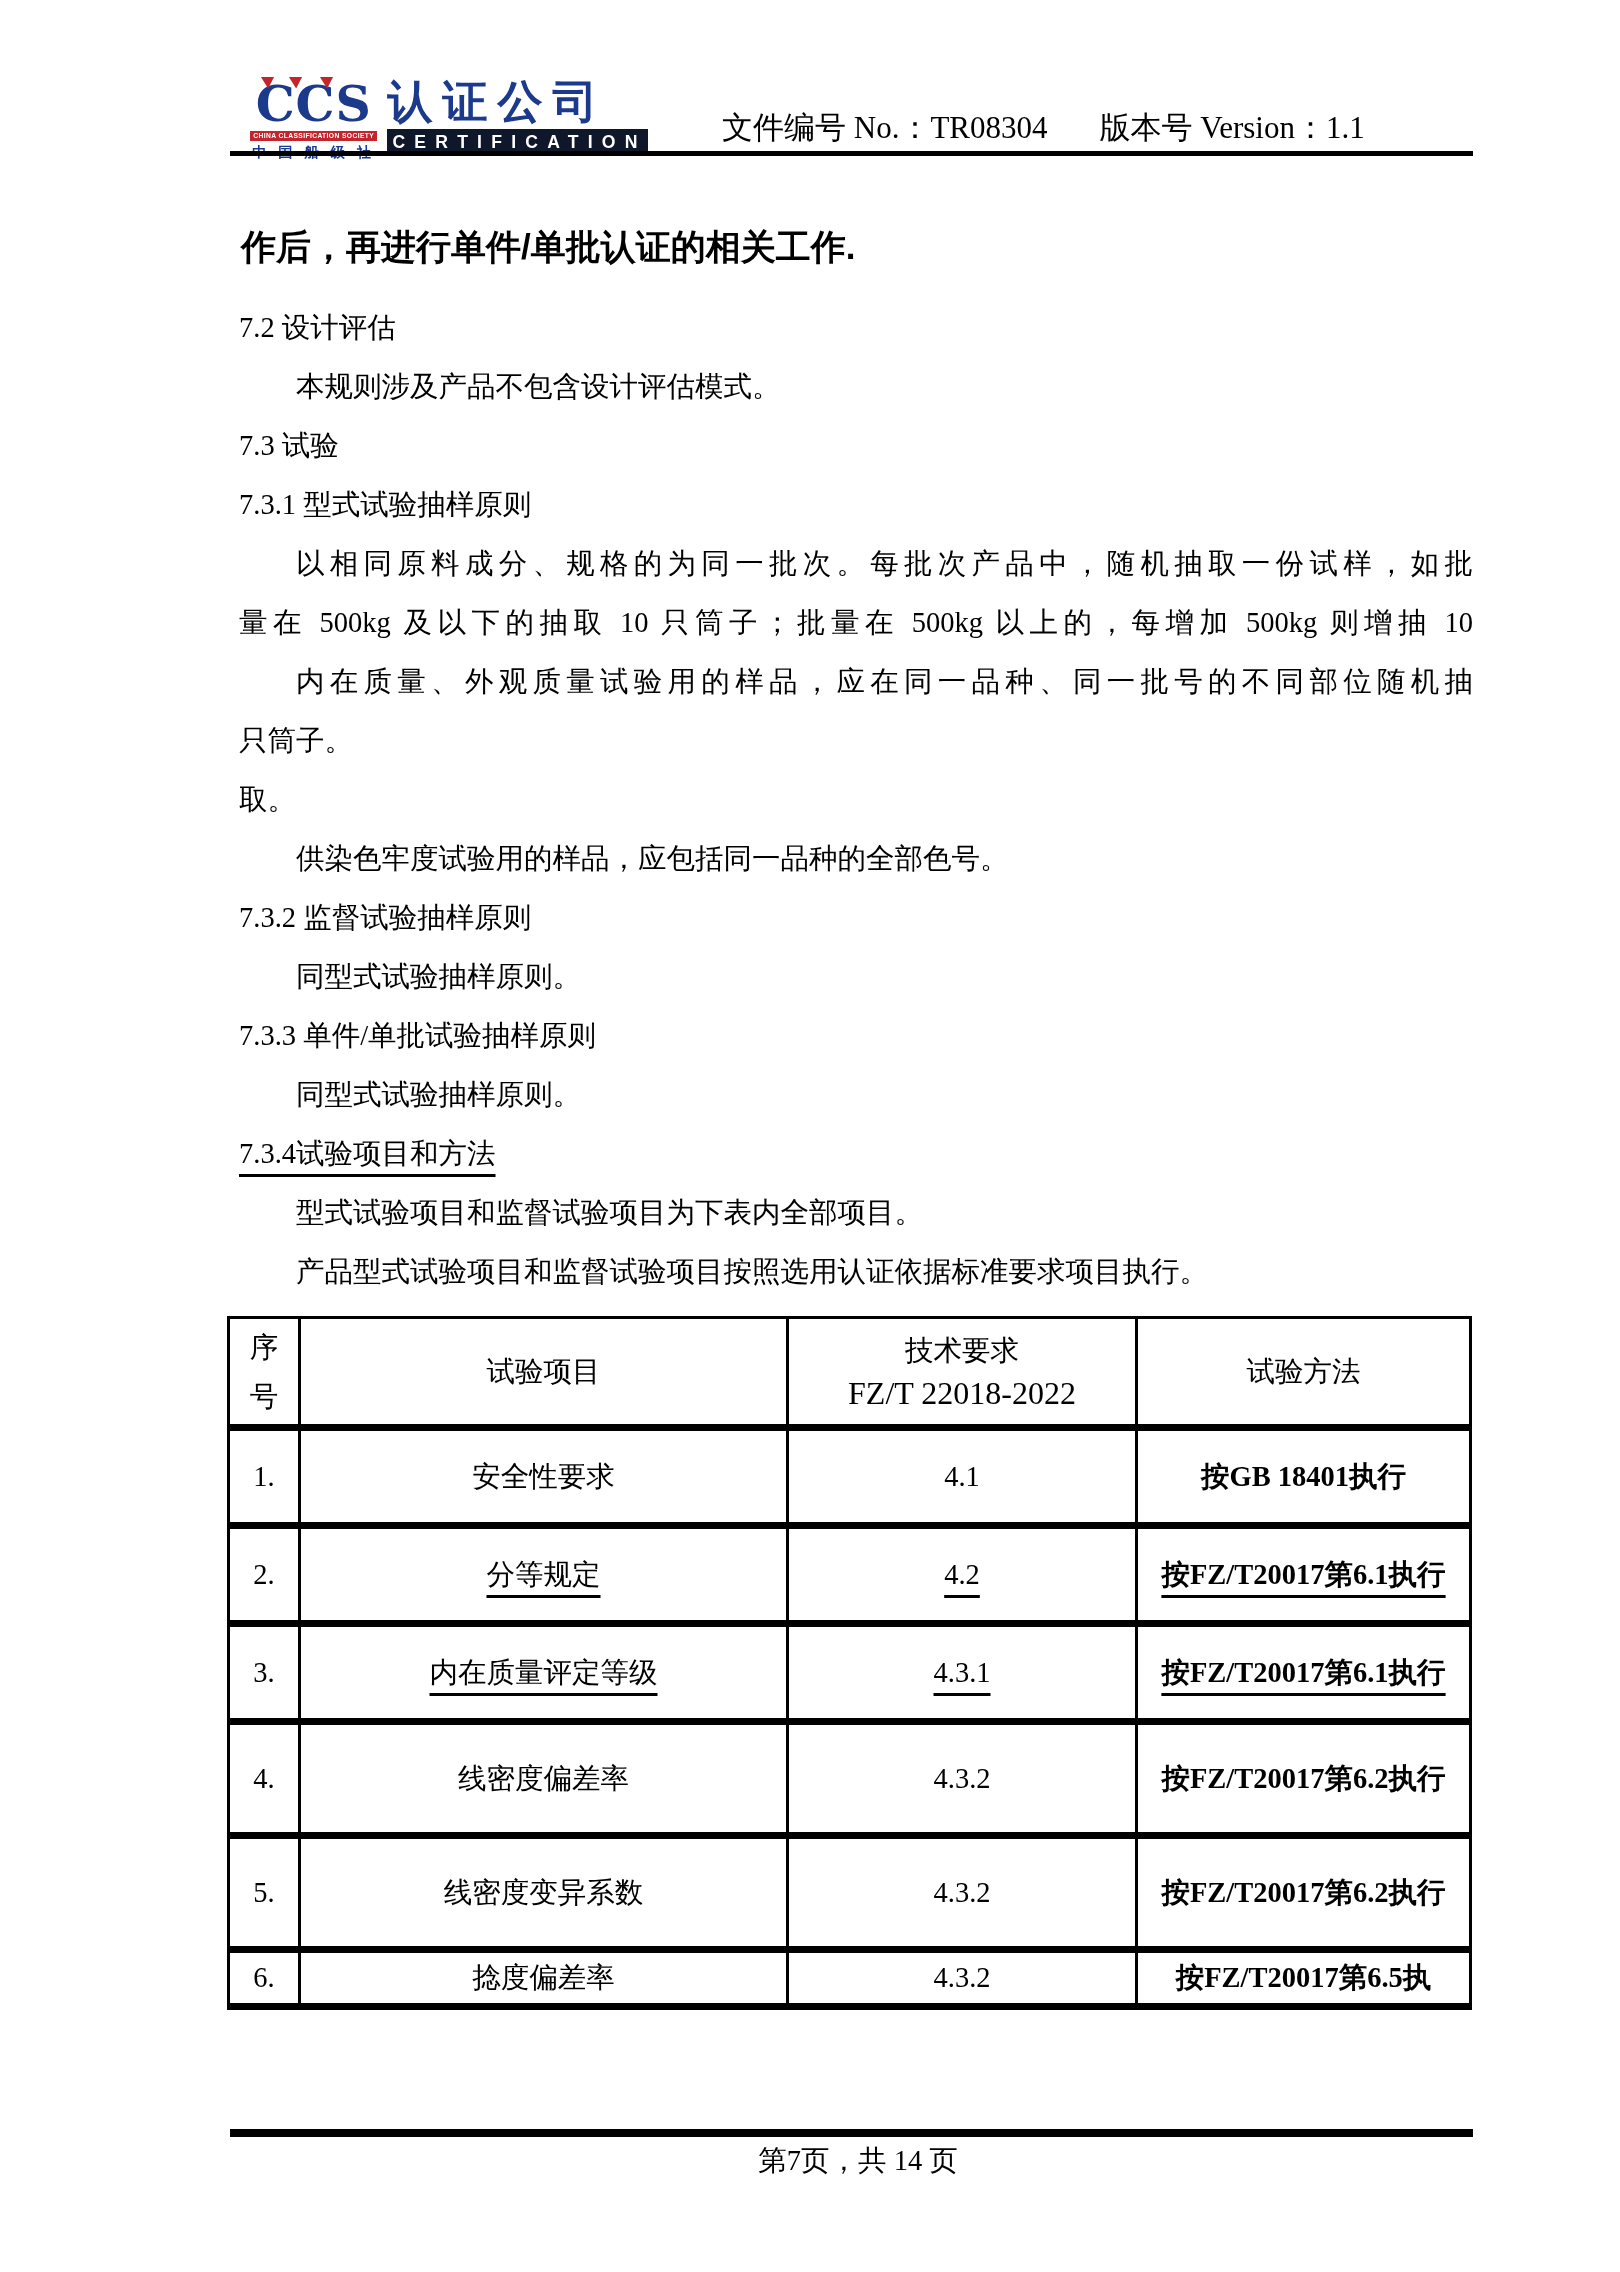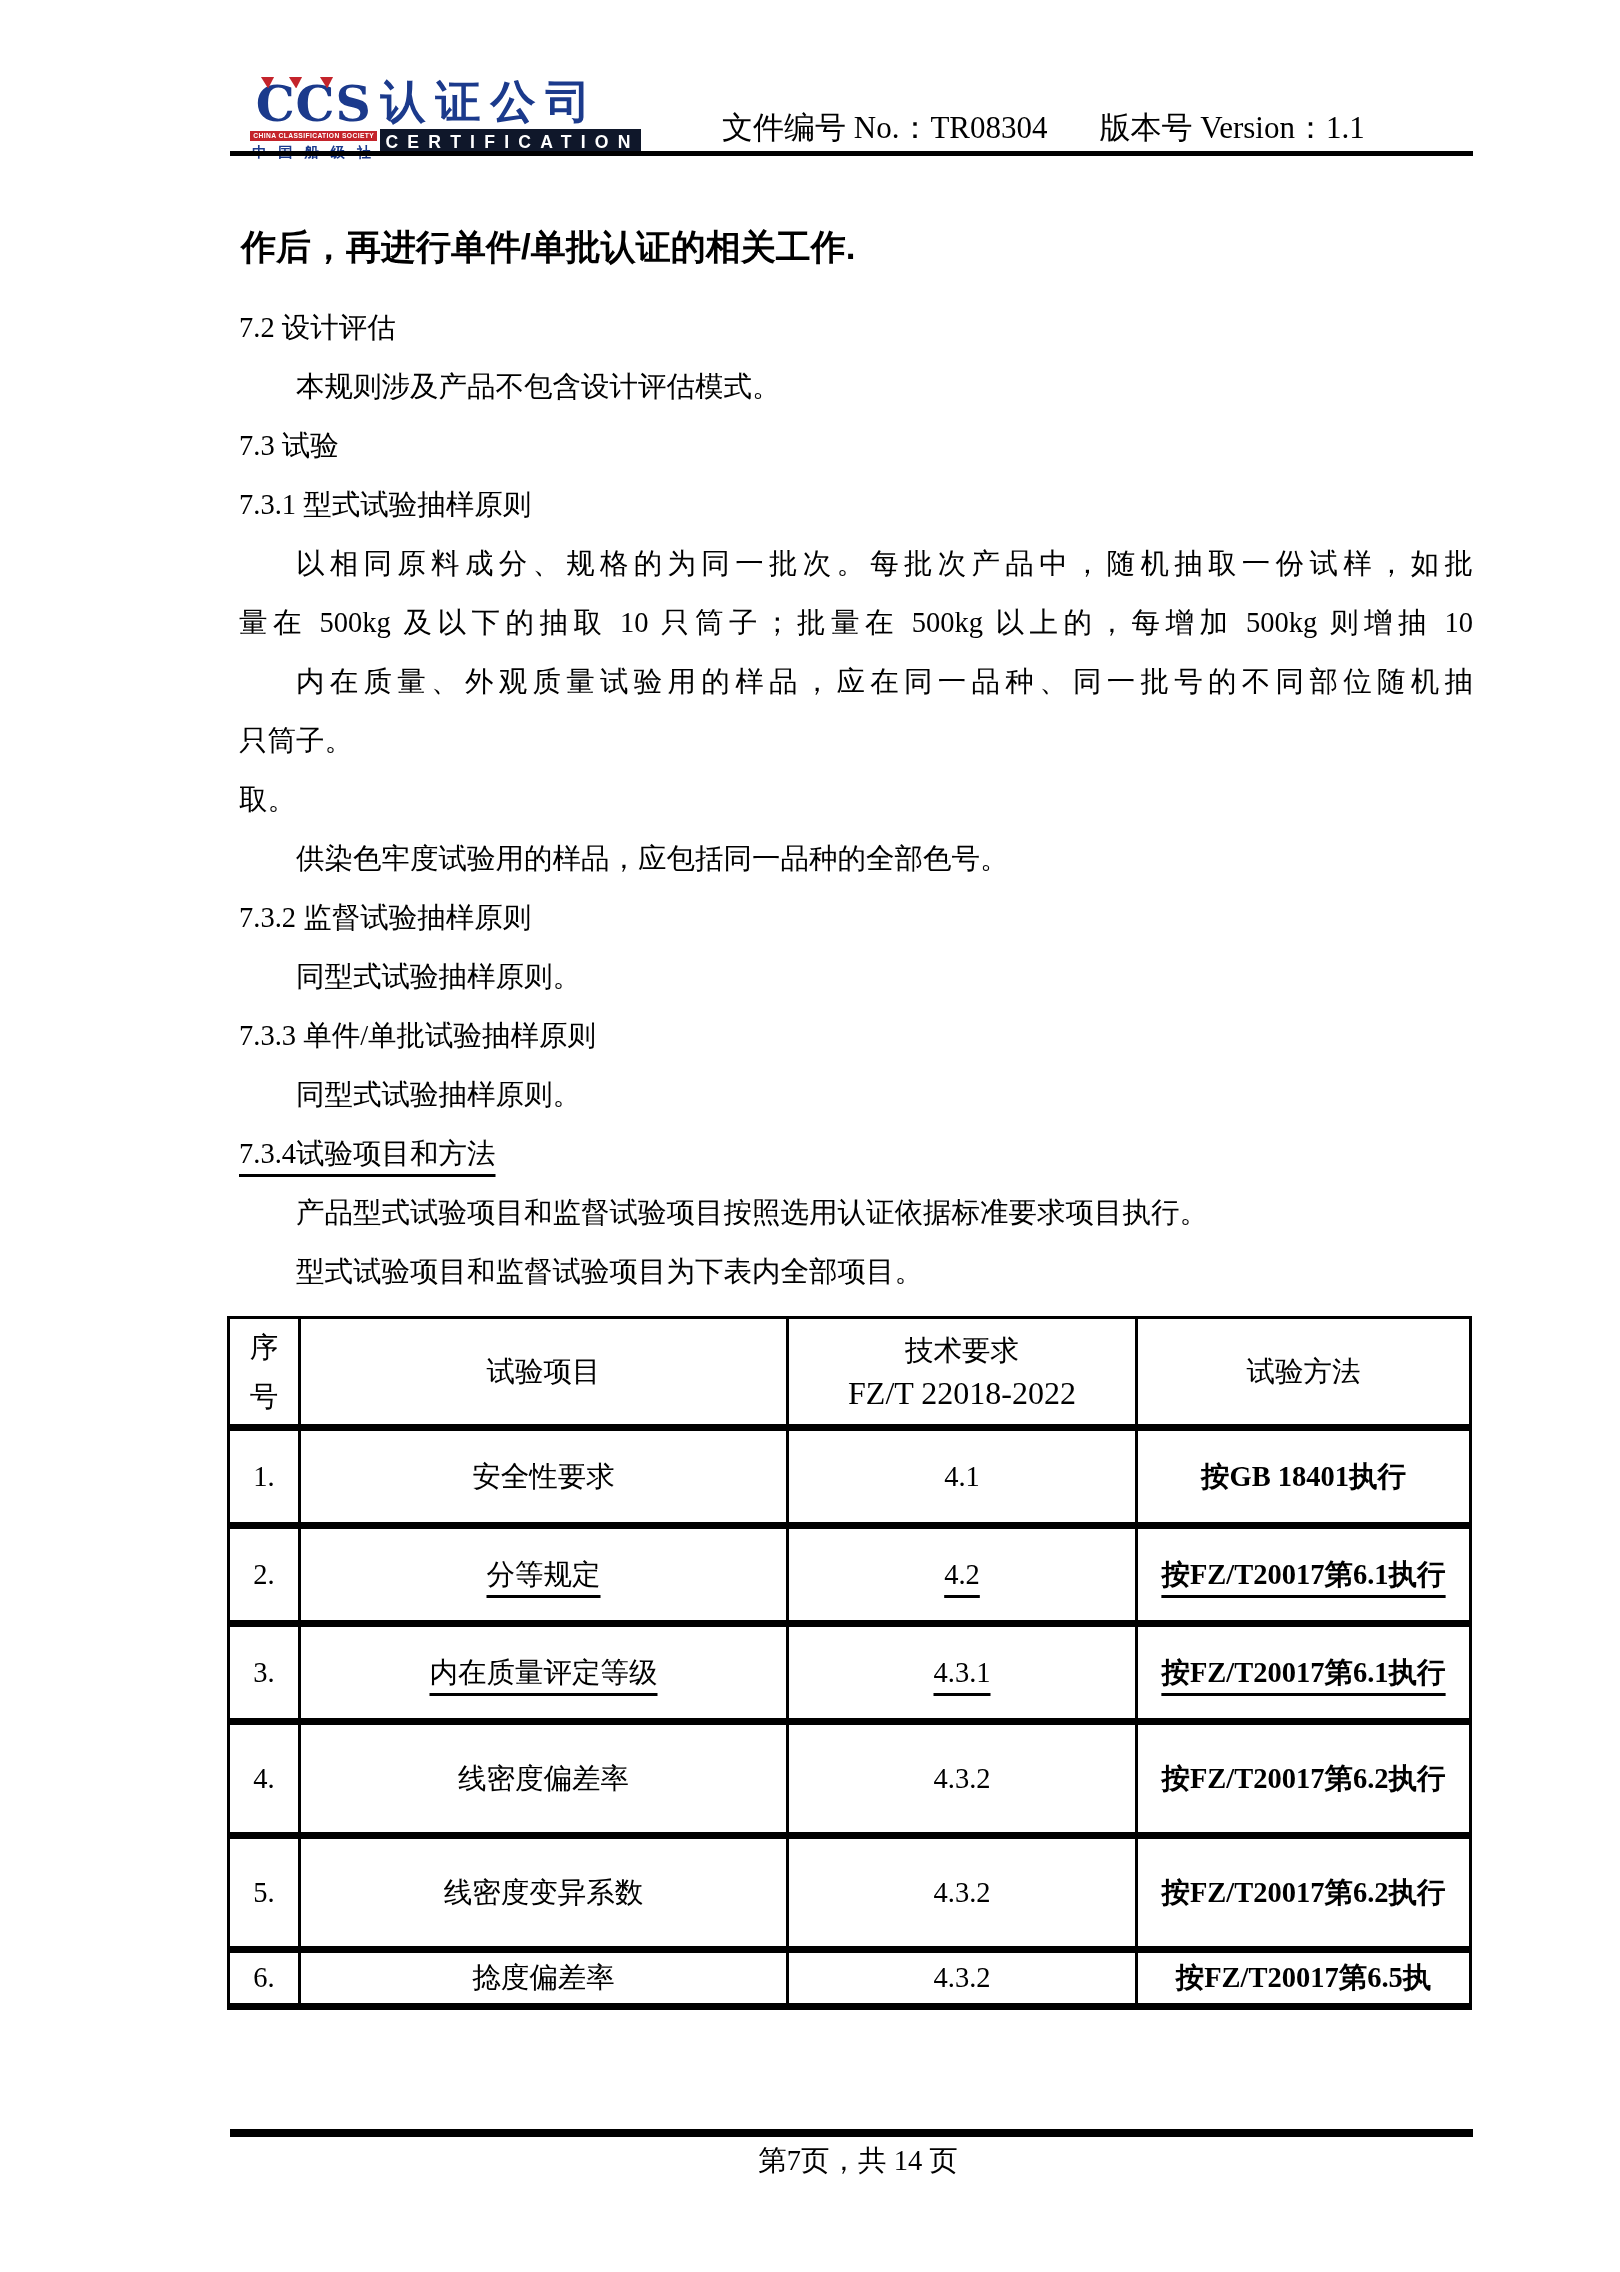--- a/index.html
+++ b/index.html
@@ -4,21 +4,21 @@
 <style>
   html,body{margin:0;padding:0;}
   body{
     width:1620px;height:2273px;background:#ffffff;color:#000;
     font-family:"Liberation Serif","DejaVu Serif",serif;
     position:relative;overflow:hidden;
   }
   .page{position:absolute;inset:0;}
 
   
-  .logo{position:absolute;left:250px;top:80px;display:flex;align-items:flex-start;gap:3px;}
+  .logo{position:absolute;left:250px;top:80px;display:flex;align-items:flex-start;gap:10px;}
   .logo-left{display:flex;flex-direction:column;align-items:center;}
   .ccs-wrap{position:relative;line-height:1;}
   .ccs{
     font-family:"DejaVu Serif","Liberation Serif",serif;
     font-weight:900;font-size:49px;letter-spacing:0.8px;color:#1b3a8c;line-height:1;
   }
   .notch{position:absolute;width:13.4px;height:11.7px;background:#c4242b;
     clip-path:polygon(0 0,100% 0,55% 100%);}
   .n1{left:5px;top:-3.3px;}  .n2{left:33px;top:-3.3px;} .n3{left:64px;top:-3.3px;}
   .soc-bar{
@@ -120,22 +120,22 @@
     <div class="line j">量在 500kg 及以下的抽取 10 只筒子；批量在 500kg 以上的，每增加 500kg 则增抽 10</div>
     <div class="line ind j">内在质量、外观质量试验用的样品，应在同一品种、同一批号的不同部位随机抽</div>
     <div class="line">只筒子。</div>
     <div class="line">取。</div>
     <div class="line ind">供染色牢度试验用的样品，应包括同一品种的全部色号。</div>
     <div class="line">7.3.2 监督试验抽样原则</div>
     <div class="line ind">同型式试验抽样原则。</div>
     <div class="line">7.3.3 单件/单批试验抽样原则</div>
     <div class="line ind">同型式试验抽样原则。</div>
     <div class="line u">7.3.4试验项目和方法</div>
+    <div class="line ind">型式试验项目和监督试验项目为下表内全部项目。</div>
     <div class="line ind">产品型式试验项目和监督试验项目按照选用认证依据标准要求项目执行。</div>
-    <div class="line ind">型式试验项目和监督试验项目为下表内全部项目。</div>
   </div>
 
   <table class="test-table">
     <colgroup>
       <col style="width:71px">
         <col style="width:488px">
         <col style="width:349px">
         <col style="width:334px">
     </colgroup>
     <tbody>

